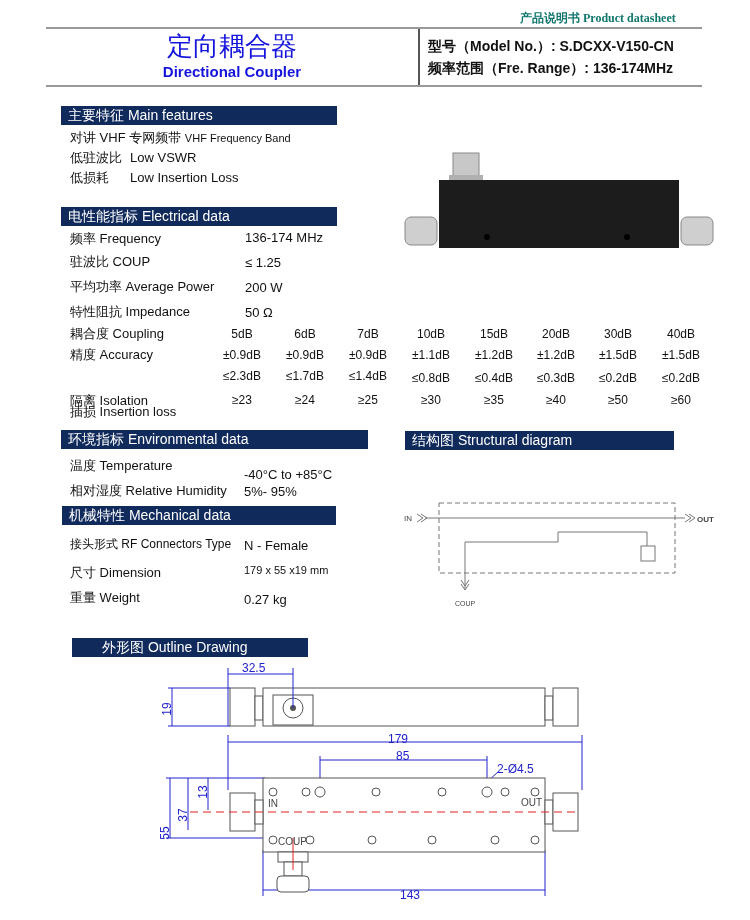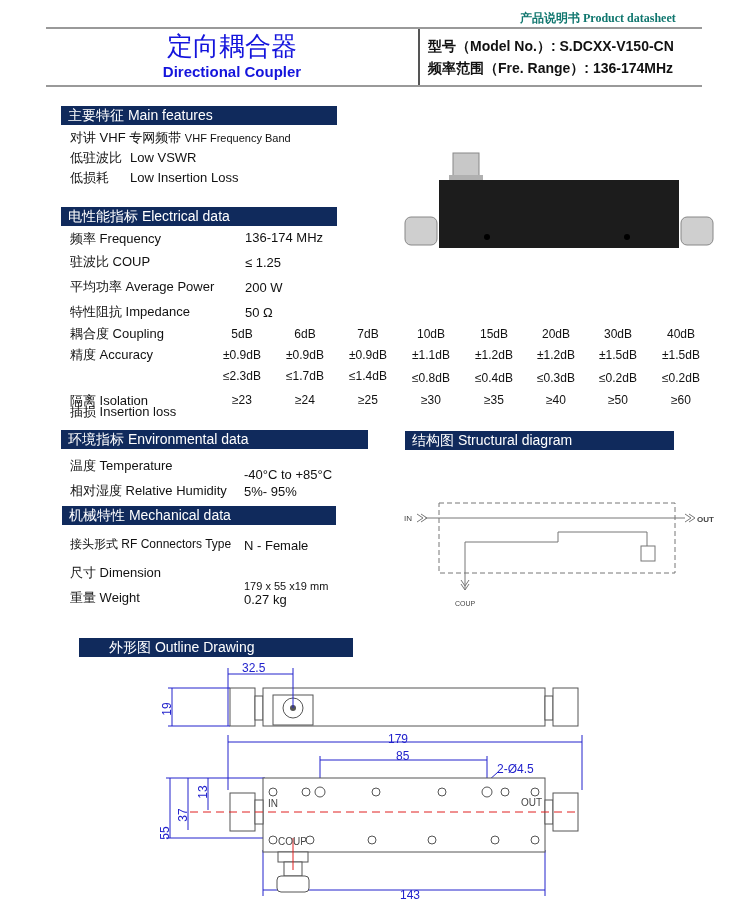--- a/index.html
+++ b/index.html
@@ -104,42 +104,42 @@
 <div class="abs bar" style="left:61px;top:430px;width:307px;">环境指标  Environmental data</div>
 <div class="row" style="left:70px;top:457px;">温度 Temperature</div>
 <div class="row" style="left:244px;top:459px;margin-top:8px;">-40°C to +85°C</div>
 <div class="row" style="left:70px;top:482px;">相对湿度 Relative Humidity</div>
 <div class="row" style="left:244px;top:484px;">5%- 95%</div>
 
 <div class="abs bar" style="left:62px;top:506px;width:274px;">机械特性  Mechanical data</div>
 <div class="row" style="left:70px;top:536px;"><span style="font-size:12px">接头形式 RF Connectors Type</span></div>
 <div class="row" style="left:244px;top:538px;">N - Female</div>
 <div class="row" style="left:70px;top:564px;">尺寸 Dimension</div>
-<div class="row small" style="left:244px;top:580px;">179 x 55 x19 mm</div>
+<div class="row small" style="left:244px;top:564px;">179 x 55 x19 mm</div>
 <div class="row" style="left:70px;top:589px;">重量 Weight</div>
 <div class="row" style="left:244px;top:592px;">0.27 kg</div>
 
 <div class="abs bar" style="left:405px;top:431px;width:269px;">结构图  Structural diagram</div>
 <svg class="abs" style="left:395px;top:490px;" width="340" height="125">
   <rect x="44" y="13" width="236" height="70" fill="none" stroke="#777" stroke-dasharray="5,3"></rect>
   <line x1="30" y1="28" x2="290" y2="28" stroke="#777"></line>
   <polyline points="22,24 28,28 22,32" fill="none" stroke="#777"></polyline>
   <polyline points="26,24 32,28 26,32" fill="none" stroke="#777"></polyline>
   <polyline points="290,24 296,28 290,32" fill="none" stroke="#777"></polyline>
   <polyline points="294,24 300,28 294,32" fill="none" stroke="#777"></polyline>
   <polyline points="70,100 70,52 163,52 163,42 252,42 252,56" fill="none" stroke="#777"></polyline>
   <rect x="246" y="56" width="14" height="15" fill="none" stroke="#777"></rect>
   <polyline points="66,90 70,96 74,90" fill="none" stroke="#777"></polyline>
   <polyline points="66,94 70,100 74,94" fill="none" stroke="#777"></polyline>
 </svg>
 <div class="abs" style="left:404px;top:514px;font-size:8px;color:#444;">IN</div>
 <div class="abs" style="left:697px;top:515px;font-size:8px;color:#444;font-weight:bold;">OUT</div>
 <div class="abs" style="left:455px;top:600px;font-size:7px;color:#444;">COUP</div>
 
-<div class="abs bar" style="left:79px;top:638px;width:274px;padding-left:30px;">外形图  Outline Drawing</div>
+<div class="abs bar" style="left:72px;top:638px;width:236px;padding-left:30px;">外形图  Outline Drawing</div>
 <svg class="abs" style="left:150px;top:660px;" width="450" height="260">
 
   <rect x="80" y="28" width="25" height="38" fill="#fff" stroke="#555"></rect>
   <rect x="105" y="36" width="8" height="24" fill="#fff" stroke="#555"></rect>
   <rect x="113" y="28" width="282" height="38" fill="#fff" stroke="#555"></rect>
   <rect x="123" y="35" width="40" height="30" fill="#fff" stroke="#555"></rect>
   <circle cx="143" cy="48" r="10" fill="none" stroke="#555"></circle>
   <circle cx="143" cy="48" r="3" fill="#555"></circle>
   <rect x="395" y="36" width="8" height="24" fill="#fff" stroke="#555"></rect>
   <rect x="403" y="28" width="25" height="38" fill="#fff" stroke="#555"></rect>

